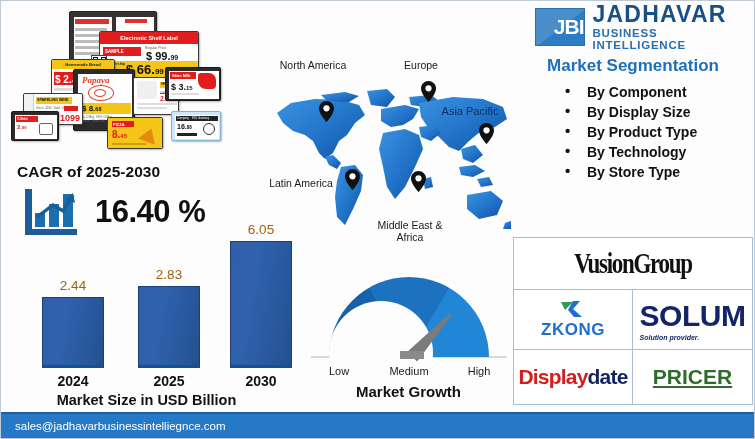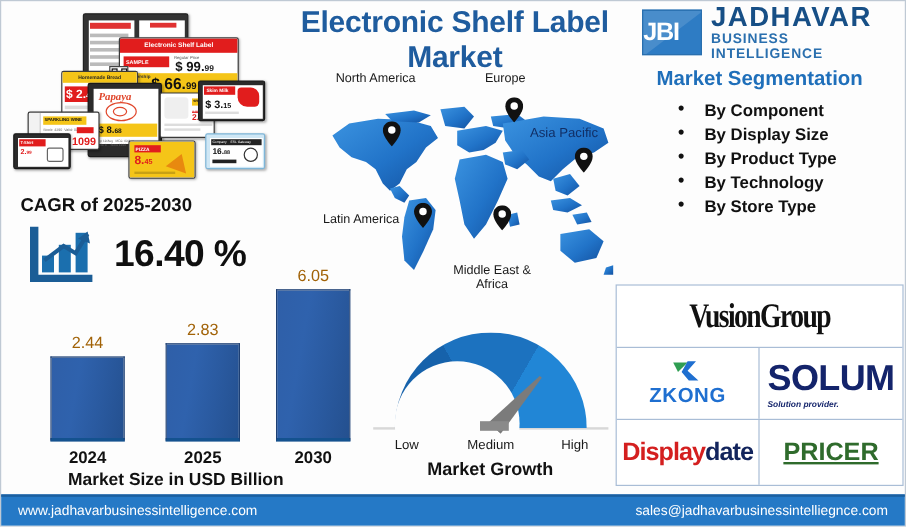--- a/index.html
+++ b/index.html
@@ -23,21 +23,21 @@
     font-size: 25px; font-weight: 700; line-height: 1.16;
     color: #1f5c9e; letter-spacing: -0.2px;
   }
 
   
   #logo { position: absolute; left: 534px; top: 4px; width: 218px; height: 44px;
           display: flex; align-items: center; gap: 8px; }
   #logo-mark {
     width: 50px; height: 38px; background: #2e7cc4;
     position: relative; overflow: hidden;
-    display: flex; align-items: center; justify-content: flex-start;
+    display: flex; align-items: center; justify-content: flex-end;
     border: 1px solid #2a6fae;
   }
   #logo-mark::before {
     content: ""; position: absolute; left: 0; top: 0;
     width: 0; height: 0;
     border-left: 50px solid rgba(255,255,255,0.13);
     border-bottom: 38px solid transparent;
   }
   #logo-mark-text {
     position: relative; z-index: 2;
@@ -246,21 +246,20 @@
     <div class="lbl" style="left:164px;top:104px;width:50px;height:30px;background:#cfe7f5;border-color:#7fb6d8;">
       <div style="position:absolute;left:3px;top:3px;width:44px;height:24px;background:#fff;"></div>
       <div style="position:absolute;left:4px;top:4px;width:42px;height:5px;background:#222;"></div>
       <div style="position:absolute;left:5px;top:4.4px;font-size:2.8px;color:#fff;">Company&nbsp;&nbsp;&nbsp;&nbsp;ESL Gateway</div>
       <div style="position:absolute;left:5px;top:11px;font-size:7px;font-weight:700;color:#111;">16.<span style="font-size:4.5px;">88</span></div>
       <div style="position:absolute;left:31px;top:11px;width:12px;height:12px;border-radius:50%;border:1.2px solid #333;"></div>
       <div style="position:absolute;left:5px;top:21px;width:20px;height:3px;background:#222;"></div>
     </div>
   </div>
 
-  <div id="title">Electronic Shelf Label Market</div>
 
   <div id="logo">
     <div id="logo-mark">
       <span id="logo-mark-text">JBI</span>
     </div>
     <div id="logo-words">
       <span id="logo-name">JADHAVAR</span>
       <span id="logo-tag">BUSINESS INTELLIGENCE</span>
     </div>
   </div>
@@ -418,17 +417,16 @@
       <div class="c half vdiv">
         <span id="dd"><span class="a">Display</span><span class="b">date</span></span>
       </div>
       <div class="c half">
         <span id="pricer">PRICER</span>
       </div>
     </div>
   </div>
 
   <div id="footer">
-    <span>www.jadhavarbusinessintelligence.com</span>
     <span>sales@jadhavarbusinessintelliegnce.com</span>
   </div>
 
 </div>
 
 </body></html>

